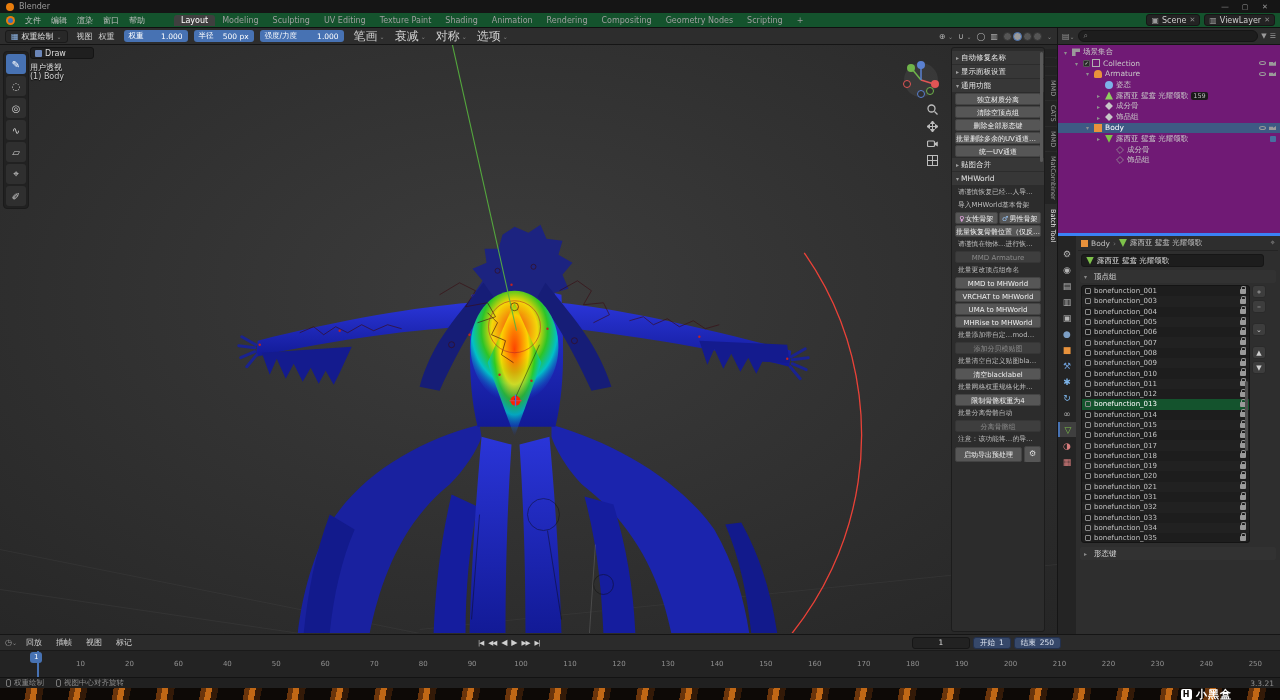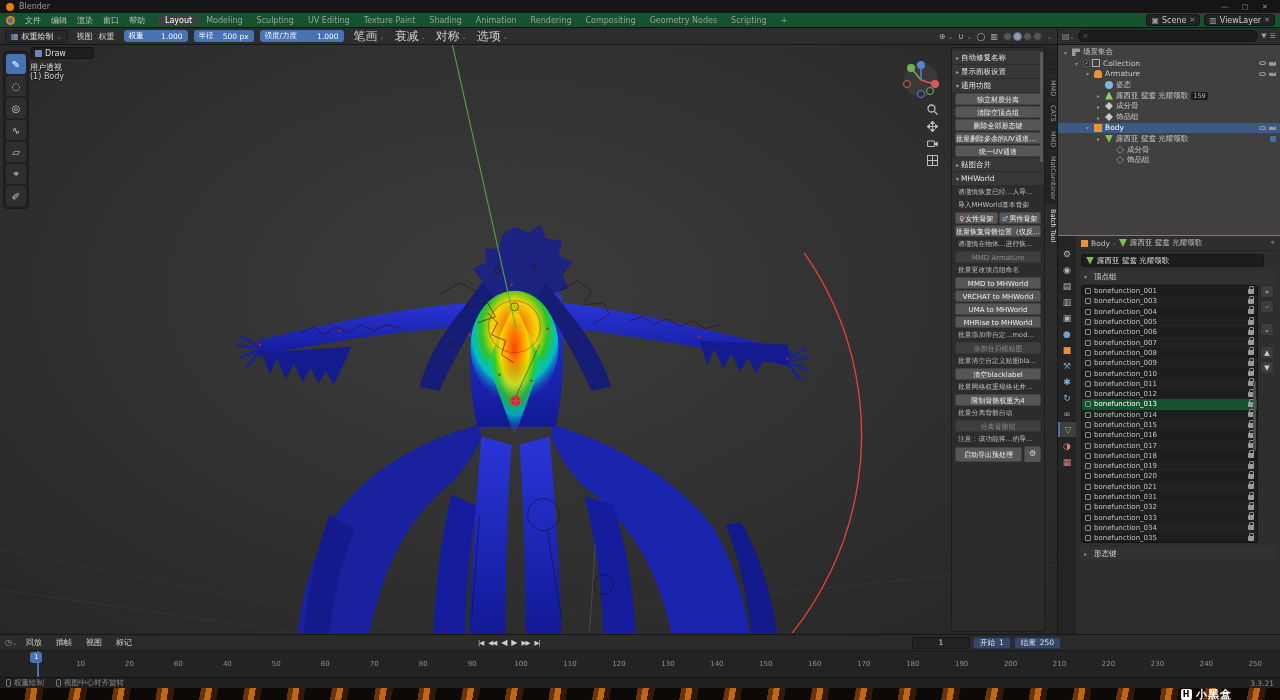--- a/index.html
+++ b/index.html
@@ -11,21 +11,21 @@
 .titlebar{height:13px;background:#151515;display:flex;align-items:center;padding:0 6px;font-size:8px;color:#9a9a9a}
 .tb-logo{width:8px;height:8px;border-radius:50%;background:#e87d0d;margin-right:5px}
 .tb-controls{margin-left:auto;display:flex;gap:2px}
 .tb-btn{width:18px;text-align:center;font-size:7px;color:#9a9a9a}
 
 
 .menubar{height:15px;background:#14532d;display:flex;align-items:center;padding:0 1px;border-bottom:1px solid #101010}
 .mb-logo{width:9px;height:9px;border-radius:50%;background:#e87d0d;margin:0 5px;position:relative}
 .mb-logo:after{content:"";position:absolute;left:2px;top:2px;width:5px;height:5px;border-radius:50%;background:#3a72b8}
 .menu{padding:0 5px;color:#c0c0c0;font-size:8px}
-.ws-tabs{display:flex;margin-left:8px}
+.ws-tabs{display:flex;margin-left:24px}
 .ws{padding:1px 7px;font-size:8px;color:#9f9f9f;border-radius:3px 3px 0 0;white-space:nowrap}
 .ws.active{background:#3f3f3f;color:#fff}
 .mb-right{margin-left:auto;display:flex;gap:4px;align-items:center;padding-right:4px}
 .pill{display:flex;align-items:center;gap:3px;background:#232323;border:1px solid #161616;border-radius:3px;padding:0 4px;height:12px;font-size:8px;color:#cfcfcf}
 .pill .ic{color:#9a9a9a;font-size:8px}
 .pill .x{color:#8a8a8a;font-size:7px}
 
 
 .headerrow{display:flex;height:17px}
 .toolheader{width:1058px;background:#2d2d2d;display:flex;align-items:center;gap:6px;padding:0 5px;border-bottom:1px solid #151515;border-right:1px solid #151515}
@@ -79,21 +79,21 @@
 .t-toolbtn{height:16px}
 .t-toolbtn .np-main{height:15px;line-height:15px}
 .t-toolbtn:after{content:"⚙";margin-left:2px;width:15px;height:15px;background:#565656;border:1px solid #434343;border-radius:2px;display:flex;align-items:center;justify-content:center;color:#ddd;font-size:8px}
 .np-scroll{position:absolute;right:1px;top:4px;width:3px;height:110px;background:#5a5a5a;border-radius:2px}
 .nptabs{position:absolute;right:0;top:4px;width:12px;display:flex;flex-direction:column;gap:1px}
 .nptab{writing-mode:vertical-rl;font-size:6.5px;color:#9a9a9a;background:#232323;padding:4px 0;border-radius:0 2px 2px 0;text-align:center}
 .nptab.active{background:#2c2c2c;color:#e8e8e8}
 
 
 .rightcol{width:222px;display:flex;flex-direction:column;background:#262626}
-.outliner{height:191px;background:#404040;border-bottom:1px solid #3b82f6;padding-top:2px;overflow:hidden}
+.outliner{height:191px;background:#701a75;border-bottom:3px solid #3b82f6;padding-top:2px;overflow:hidden}
 .ol-row{display:flex;align-items:center;height:10.8px;font-size:7.5px;color:#c8c8c8;padding-left:calc(6px + var(--depth,0)*11px);white-space:nowrap}
 .ol-row.active{background:#3d5a84;color:#fff}
 .ol-caret{width:8px;font-size:6px;color:#8f8f8f;flex:none}
 .chk{display:none;width:7px;height:7px;background:#2a2a2a;border:1px solid #555;border-radius:1px;margin-right:2px;color:#ddd;font-size:5px;line-height:5px;text-align:center;flex:none}
 .f-check .chk{display:block}
 .oi{width:8px;height:8px;margin-right:3px;flex:none}
 .ic-scene-collection .oi{background:#9a9a9a;clip-path:polygon(0 0,45% 0,45% 100%,0 100%,0 0,100% 0,100% 45%,0 45%)}
 .ic-collection .oi{border:1px solid #b0b0b0;background:transparent}
 .ic-armature-object .oi{background:#e8923c;border-radius:50% 50% 20% 20%}
 .ic-pose .oi{background:#7cb3e8;border-radius:50%}
@@ -116,21 +116,21 @@
 .ptab{width:18px;height:15px;display:flex;align-items:center;justify-content:center;font-size:9px;color:var(--c,#9a9a9a)}
 .ptab.active{background:#3f3f3f;border-left:2px solid var(--accent)}
 .pbody{flex:1;position:relative;padding:0 2px;overflow:hidden}
 .pcrumb{height:15px;display:flex;align-items:center;gap:3px;font-size:7.5px;color:#c0c0c0;border-bottom:1px solid #242424;padding:0 3px;white-space:nowrap;overflow:hidden}
 .ci-obj{width:7px;height:7px;background:#e8923c;flex:none}
 .ci-data{width:8px;height:8px;background:#7ec24a;clip-path:polygon(0 0,100% 0,50% 100%);flex:none}
 .pin{margin-left:auto;color:#8a8a8a;font-size:8px}
 .datafield{margin:3px 14px 3px 3px;height:13px;background:#1d1d1d;border:1px solid #161616;border-radius:3px;display:flex;align-items:center;gap:3px;padding:0 4px;font-size:7.5px;color:#ddd;white-space:nowrap;overflow:hidden}
 .phead{display:flex;align-items:center;gap:3px;height:13px;font-size:7.5px;color:#dcdcdc;padding:0 4px;background:#323232;margin:1px 2px;border-radius:2px}
 .phead .caret{width:7px}
-.vg-wrap{display:flex;margin:2px 2px 0 3px}
+.vg-wrap{display:flex;margin:2px 10px 0 3px}
 .vg-list{flex:1;background:#1d1d1d;border:1px solid #141414;border-radius:3px;overflow:hidden;height:258px;position:relative}
 .vg-row{display:flex;align-items:center;height:10.3px;padding:0 3px;font-size:7px;color:#c3c3c3;gap:3px}
 .vg-row:nth-child(even){background:#212121}
 .vg-row.active{background:#14532d;color:#fff}
 .vg-ico{width:6px;height:6px;border:1px solid #8a8a8a;border-radius:1px;flex:none}
 .vg-lock{margin-left:auto;width:6px;height:5px;background:#9a9a9a;position:relative;border-radius:1px;flex:none}
 .vg-lock:before{content:"";position:absolute;top:-3px;left:1px;width:3px;height:3px;border:1px solid #9a9a9a;border-bottom:none;border-radius:2px 2px 0 0}
 .vg-scroll{position:absolute;right:1px;top:95px;width:3px;height:70px;background:#4f4f4f;border-radius:2px}
 .vg-side{width:16px;display:flex;flex-direction:column;gap:2px;margin-left:2px}
 .sbtn{width:14px;height:13px;background:#3d3d3d;border:1px solid #2a2a2a;border-radius:3px;color:#cfcfcf;font-size:7px;display:flex;align-items:center;justify-content:center}

